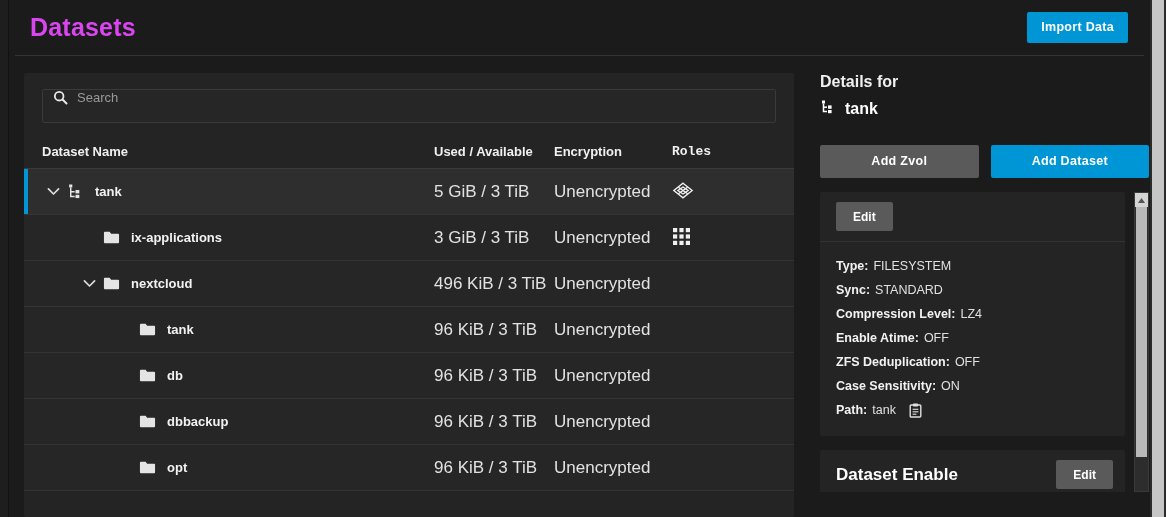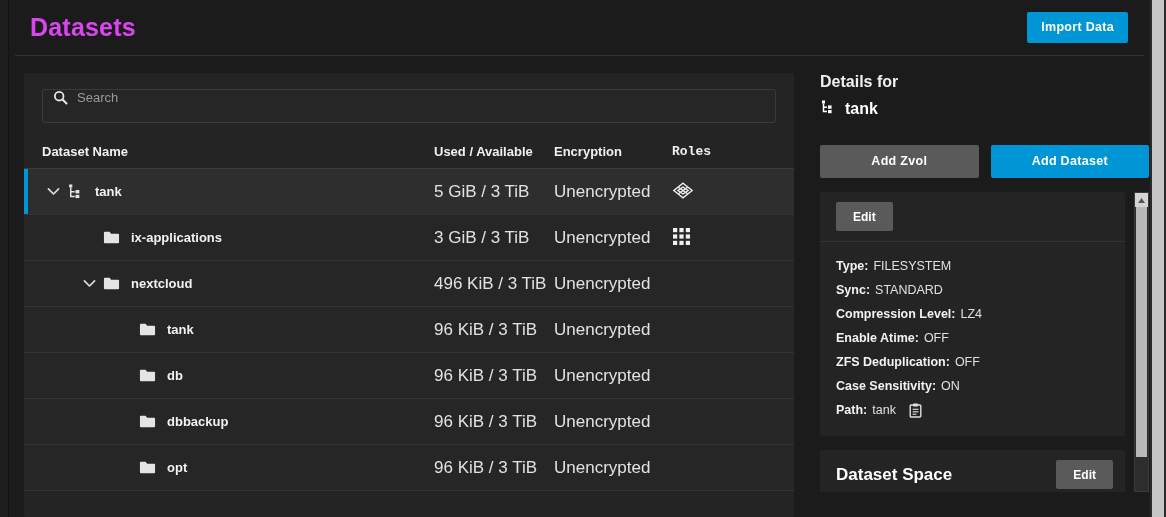--- a/index.html
+++ b/index.html
@@ -575,21 +575,21 @@
                         <line x1="3.6" y1="8.8" x2="9.4" y2="8.8"></line>
                         <line x1="3.6" y1="11.2" x2="7.4" y2="11.2"></line>
                       </g>
                     </svg>
                   </span>
                 </div>
               </div>
             </div>
             <div class="card">
               <div class="card-head">
-                <span class="card-title">Dataset Space</span>
+                <span class="card-title">Dataset Enable</span>
                 <button class="btn-edit">Edit</button>
               </div>
             </div>
           </div>
 
         <div class="inner-scrollbar">
           <div class="arrow">
             <svg width="9" height="7" viewBox="0 0 9 7">
                 <polygon points="4.5,1 8,6 1,6" fill="#555"></polygon>
               </svg>

